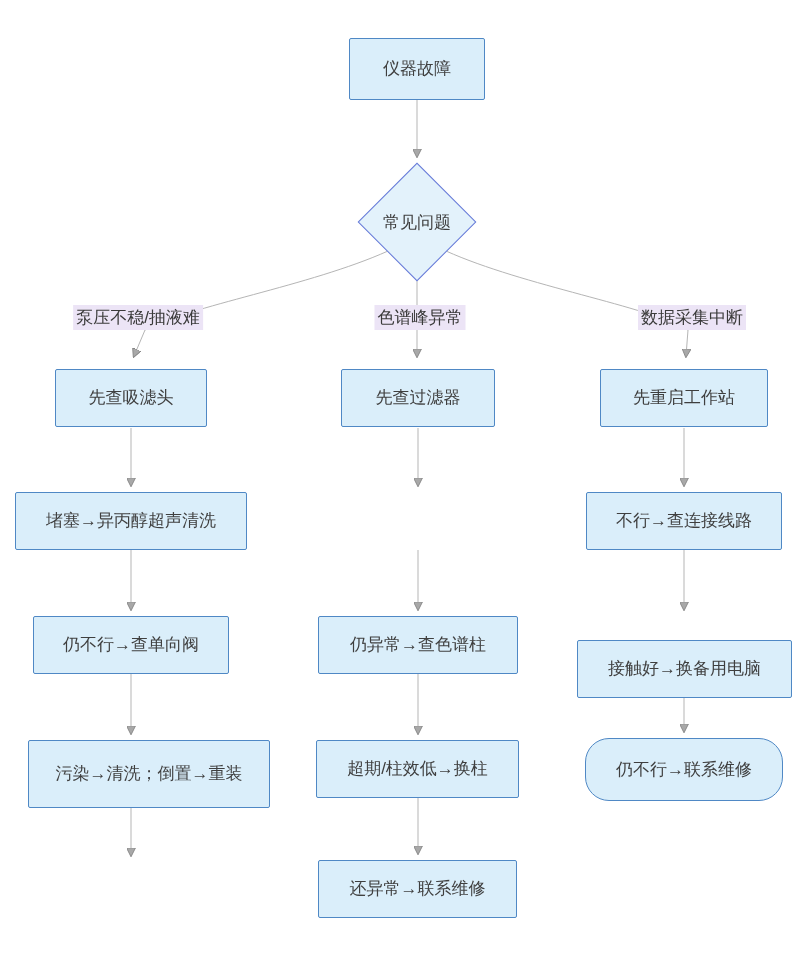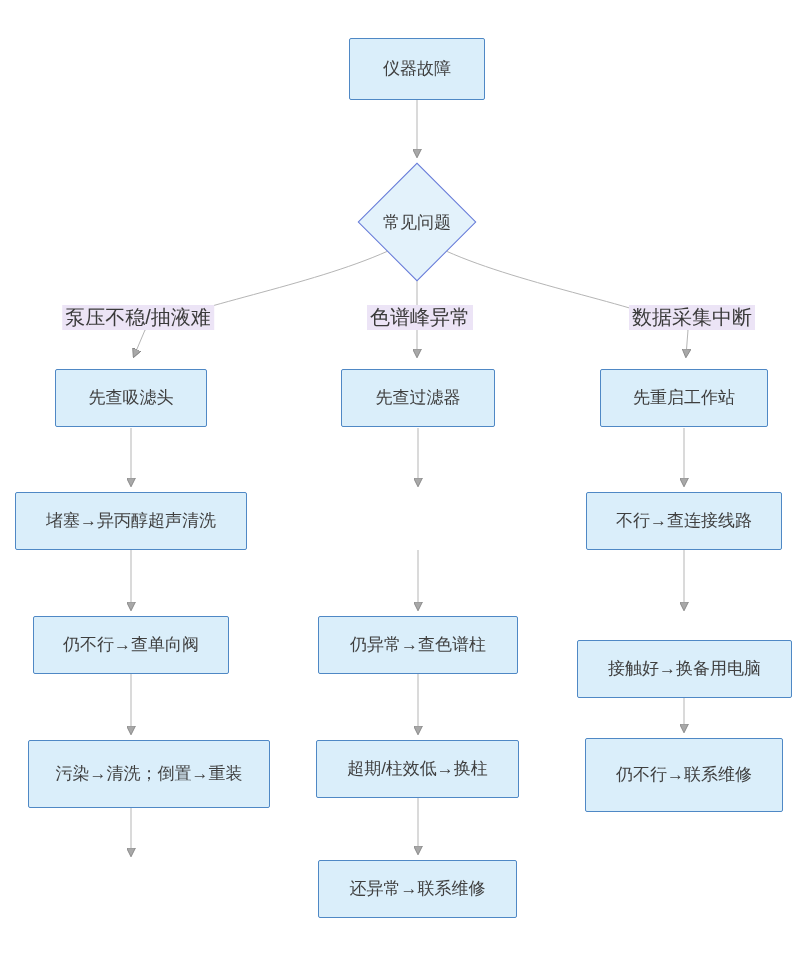--- a/index.html
+++ b/index.html
@@ -34,21 +34,21 @@
     transform:translate(-50%,-50%) rotate(45deg);
     background:var(--decision-fill);border:1.5px solid var(--decision-border);
   }
   .diamond-label{
     position:absolute;inset:0;display:flex;align-items:center;justify-content:center;
     font-size:17px;color:var(--text-color);z-index:2;
   }
   .edge-label{
     position:absolute;z-index:2;transform:translateX(-50%);
     background:var(--label-bg);color:#3a3a3a;
-    font-size:20px;line-height:25px;padding:0 3px;white-space:nowrap;
+    font-size:17px;line-height:25px;padding:0 3px;white-space:nowrap;
   }
 </style>
 </head>
 <body>
 
 <div class="canvas">
 
   <svg class="edges-svg" width="800" height="954" aria-hidden="true">
     <defs>
       <marker id="arrowhead" viewBox="0 0 10 10" refX="8" refY="5" markerWidth="9" markerHeight="9" orient="auto-start-reverse">
@@ -96,15 +96,15 @@
   <div class="node" style="left:28px;top:740px;width:242px;height:68px;">污染→清洗；倒置→重装</div>
 
   <div class="node" style="left:341px;top:369px;width:154px;height:58px;">先查过滤器</div>
   <div class="node" style="left:318px;top:616px;width:200px;height:58px;">仍异常→查色谱柱</div>
   <div class="node" style="left:316px;top:740px;width:203px;height:58px;">超期/柱效低→换柱</div>
   <div class="node" style="left:318px;top:860px;width:199px;height:58px;">还异常→联系维修</div>
 
   <div class="node" style="left:600px;top:369px;width:168px;height:58px;">先重启工作站</div>
   <div class="node" style="left:586px;top:492px;width:196px;height:58px;">不行→查连接线路</div>
   <div class="node" style="left:577px;top:616px;width:215px;height:58px;margin-top:24px;">接触好→换备用电脑</div>
-  <div class="node" style="left:585px;top:738px;width:198px;height:74px;">仍不行→联系维修</div>
+  <div class="node" style="left:585px;top:738px;width:198px;height:63px;border-radius:24px;">仍不行→联系维修</div>
 
 </div>
 
 </body></html>

